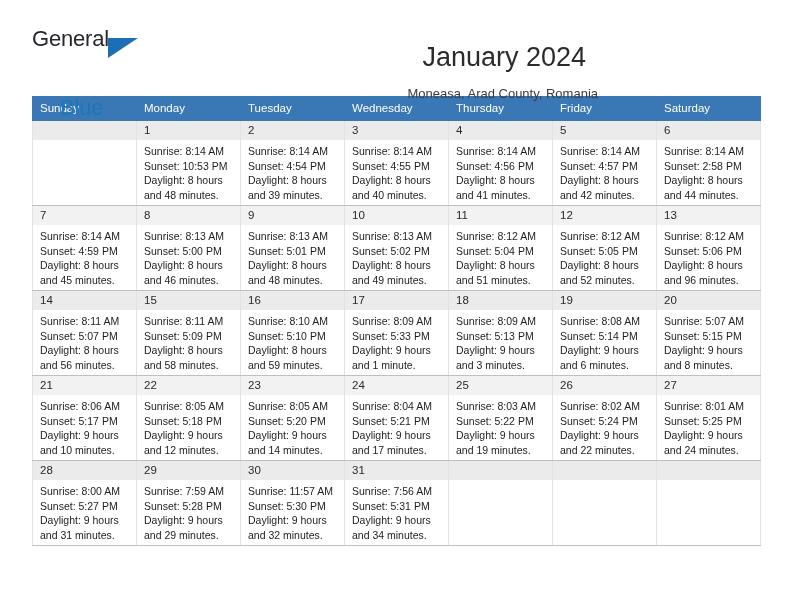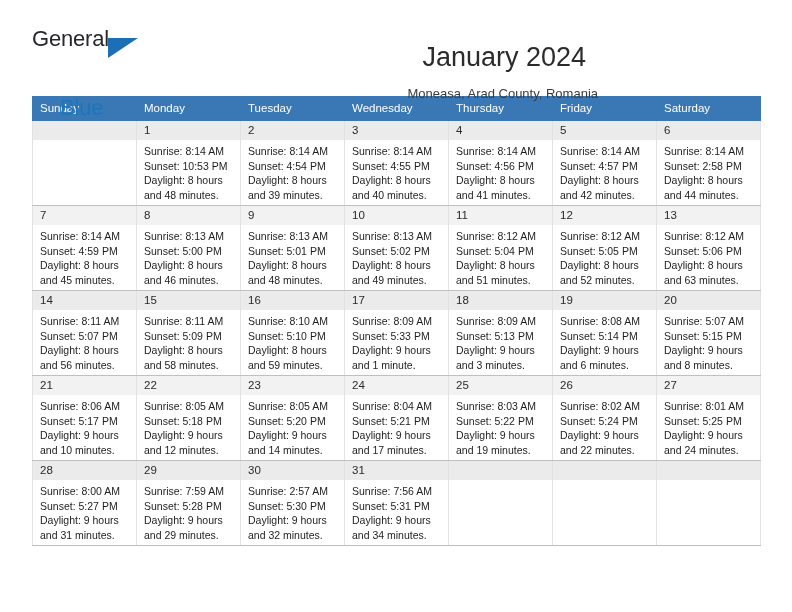--- a/index.html
+++ b/index.html
@@ -285,21 +285,21 @@
               <div class="line">Daylight: 8 hours</div>
               <div class="line">and 52 minutes.</div>
             </div>
           </td>
           <td>
             <div class="daynum">13</div>
             <div class="lines">
               <div class="line">Sunrise: 8:12 AM</div>
               <div class="line">Sunset: 5:06 PM</div>
               <div class="line">Daylight: 8 hours</div>
-              <div class="line">and 63 minutes.</div>
+              <div class="line">and 96 minutes.</div>
             </div>
           </td>
         </tr>
         <tr class="week-odd">
           <td class="shaded">
             <div class="daynum">14</div>
             <div class="lines">
               <div class="line">Sunrise: 8:11 AM</div>
               <div class="line">Sunset: 5:07 PM</div>
               <div class="line">Daylight: 8 hours</div>
@@ -441,21 +441,21 @@
             <div class="lines">
               <div class="line">Sunrise: 7:59 AM</div>
               <div class="line">Sunset: 5:28 PM</div>
               <div class="line">Daylight: 9 hours</div>
               <div class="line">and 29 minutes.</div>
             </div>
           </td>
           <td class="shaded">
             <div class="daynum">30</div>
             <div class="lines">
-              <div class="line">Sunrise: 2:57 AM</div>
+              <div class="line">Sunrise: 11:57 AM</div>
               <div class="line">Sunset: 5:30 PM</div>
               <div class="line">Daylight: 9 hours</div>
               <div class="line">and 32 minutes.</div>
             </div>
           </td>
           <td class="shaded">
             <div class="daynum">31</div>
             <div class="lines">
               <div class="line">Sunrise: 7:56 AM</div>
               <div class="line">Sunset: 5:31 PM</div>

